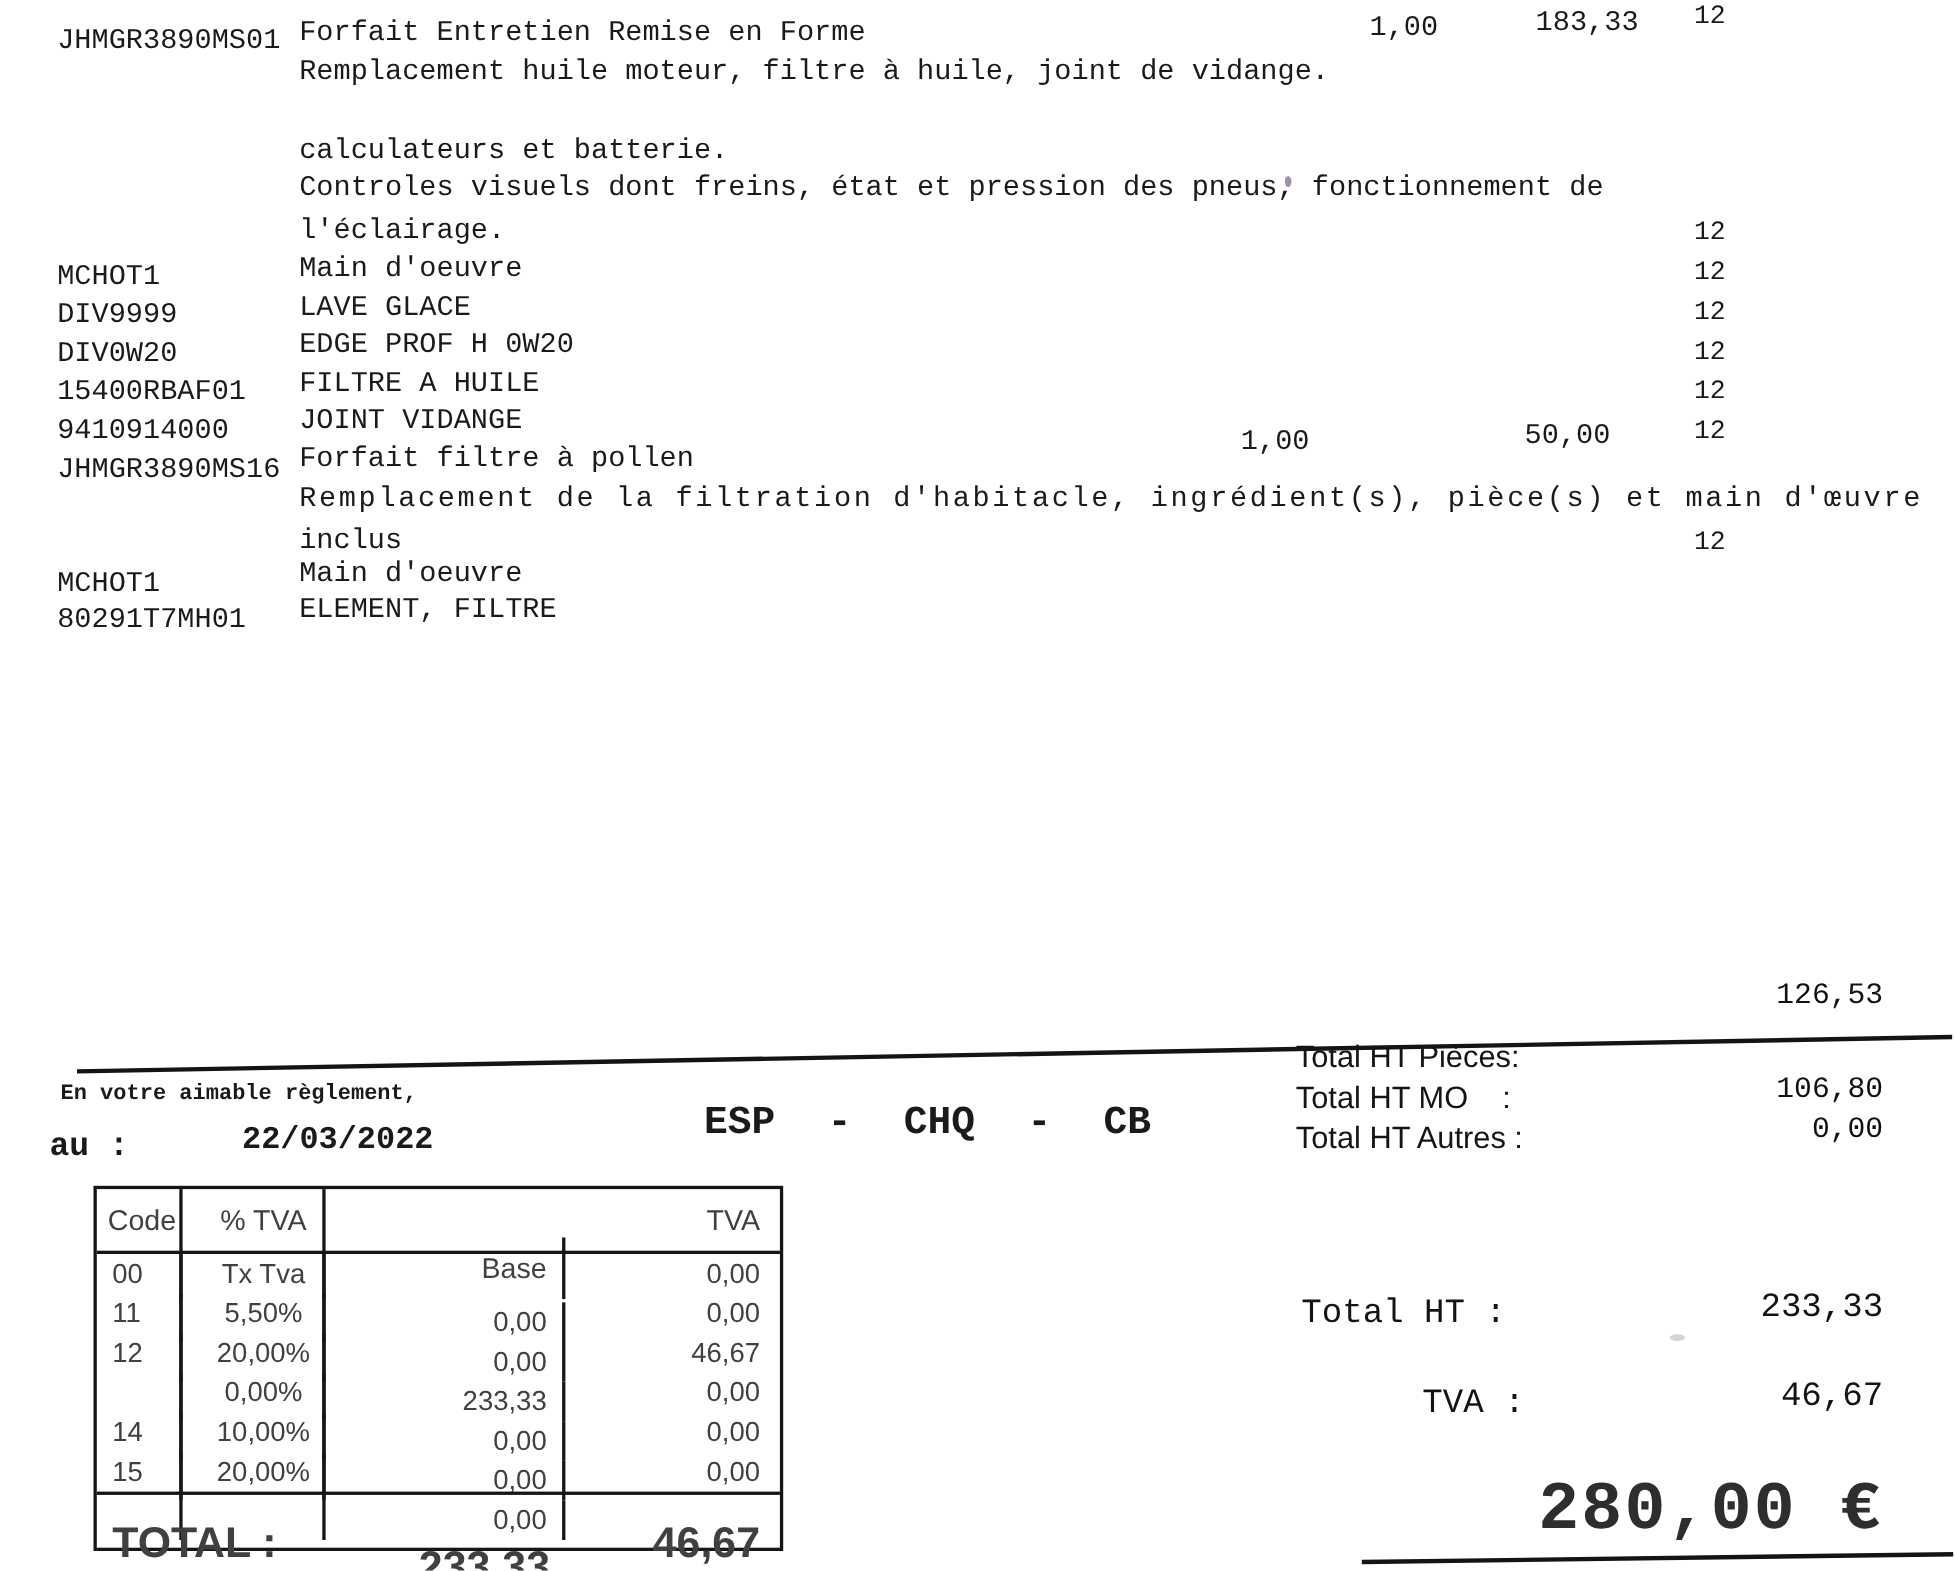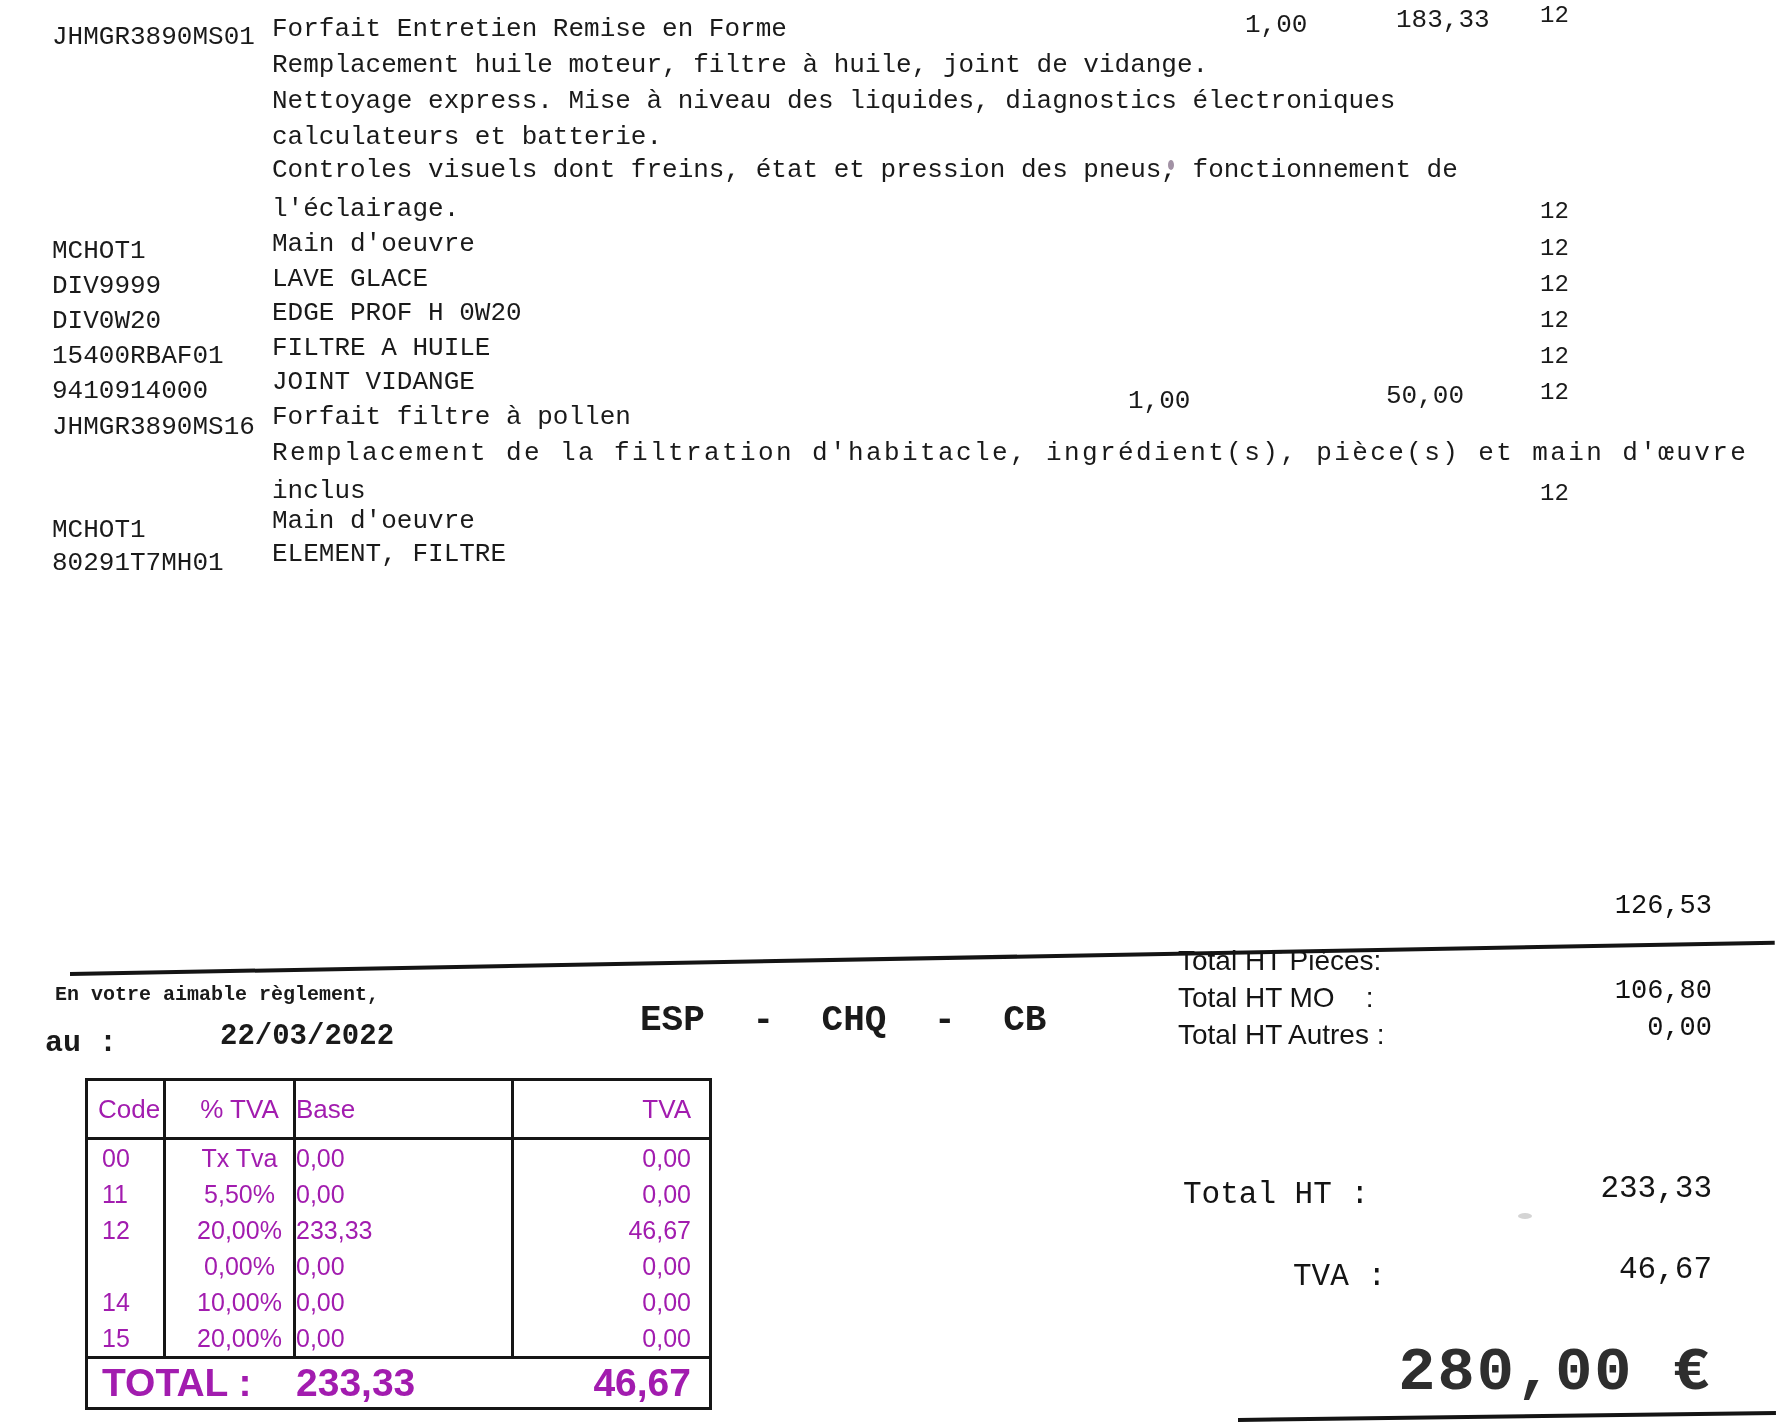--- a/index.html
+++ b/index.html
@@ -13,47 +13,46 @@
   .lab{font:28px/1.1 "Liberation Sans","DejaVu Sans",sans-serif;color:#141414;}
   .val{font:27px/1.1 "Liberation Mono","DejaVu Sans Mono",monospace;color:#111;}
   .rt{right:64px;text-align:right;}
   .big{font:31px/1.1 "Liberation Mono","DejaVu Sans Mono",monospace;color:#141414;}
   .ttc{font:bold 62px/1 "Liberation Mono","DejaVu Sans Mono",monospace;color:#2e2e2e;letter-spacing:2px;}
   .rule{position:absolute;background:#141414;transform-origin:left center;}
 
   
   .vtable{position:absolute;left:85px;top:1078px;width:627px;height:332px;
           border:3px solid #161616;box-sizing:border-box;display:flex;flex-direction:column;
-          font-family:"Liberation Sans","DejaVu Sans",sans-serif;color:#a21caf;}
+          font-family:"Liberation Sans","DejaVu Sans",sans-serif;color:#404040;}
   .vrow{display:grid;grid-template-columns:78px 130px 218px 1fr;}
   .vhead{height:56px;border-bottom:3px solid #161616;font-size:26px;line-height:56px;}
   .vdata{height:36px;font-size:25px;line-height:36px;font-weight:normal;}
   .vtotal{flex:1;border-top:3px solid #161616;font-size:39px;font-weight:bold;align-items:center;}
   .c1,.c2,.c3{border-right:3px solid #161616;}
   .plc{padding-left:10px;}
   .ctr{text-align:center;margin-left:20px;}
-  .rb{text-align:left;}
+  .rb{text-align:right;padding-right:14px;margin-top:44px;}
   .rv{text-align:right;padding-right:18px;}
   .codecell{padding-left:14px;}
   .totlab{grid-column:1/3;padding-left:14px;}
   .speck{position:absolute;border-radius:50%;}
 </style>
 </head>
 <body>
 
 <div class="page">
 
   <div class="t mono" style="left:52px;top:24px">JHMGR3890MS01</div>
   <div class="t mono" style="left:272px;top:16px">Forfait Entretien Remise en Forme</div>
   <div class="t mono" style="left:1245px;top:12px">1,00</div>
   <div class="t mono" style="left:1396px;top:7px">183,33</div>
   <div class="t vat" style="left:1540px;top:4px">12</div>
 
   <div class="t mono" style="left:272px;top:52px">Remplacement huile moteur, filtre à huile, joint de vidange.</div>
-  <div class="t mono" style="left:272px;top:88px">Nettoyage express. Mise à niveau des liquides, diagnostics électroniques</div>
   <div class="t mono" style="left:272px;top:124px">calculateurs et batterie.</div>
   <div class="t mono" style="left:272px;top:157px">Controles visuels dont freins, état et pression des pneus, fonctionnement de</div>
   <div class="t mono" style="left:272px;top:196px">l'éclairage.</div>
   <div class="t vat" style="left:1540px;top:200px">12</div>
 
   <div class="t mono" style="left:52px;top:238px">MCHOT1</div>
   <div class="t mono" style="left:272px;top:231px">Main d'oeuvre</div>
   <div class="t vat" style="left:1540px;top:237px">12</div>
 
   <div class="t mono" style="left:52px;top:273px">DIV9999</div>

